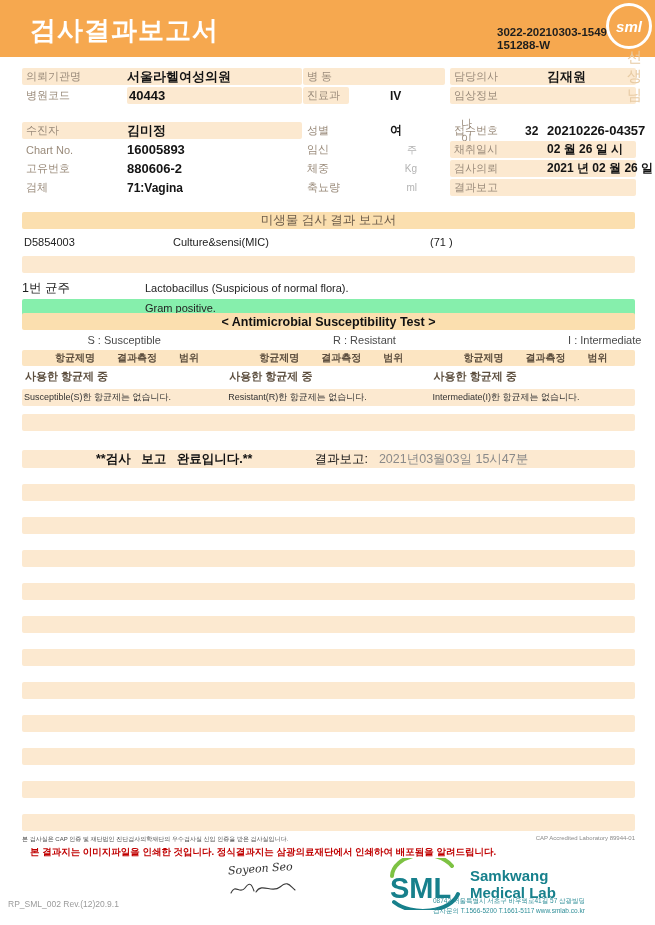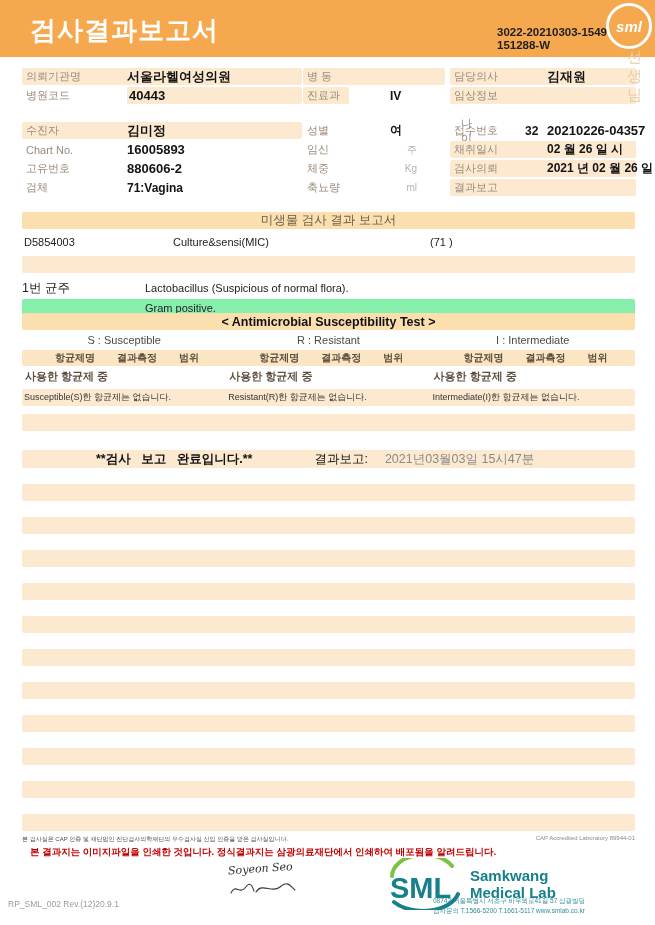--- a/index.html
+++ b/index.html
@@ -46,38 +46,38 @@
   .empty-peach { height:17px; background:#FCE9D0; border-radius:2px; margin-top:8px; }
   .strain-row { display:flex; align-items:center; height:16px; margin-top:7px; }
   .strain-lbl { width:123px; font-size:12.5px; color:#1e1e1e; }
   .strain-val, .gram-val { font-size:11px; color:#222; }
   .gram-row { height:17px; background:#86efac; border-radius:2px; display:flex; align-items:center;
               padding-left:123px; margin-top:3px; }
   
   .ast { position:absolute; left:22px; top:313px; width:613px; }
   .ast .sect-head { color:#111; font-weight:bold; }
   .third { width:204.3px; flex:none; }
-  .legend-row { display:flex; height:16px; margin-top:2px; font-size:11px; color:#4a4a4a; align-items:center; }
+  .legend-row { display:flex; height:16px; margin-top:2px; font-size:11px; color:#4a4a4a; align-items:center;gap:36px; }
   .legend-row .third { text-align:center; }
   .colhead-row { display:flex; height:16px; margin-top:2px; background:#FCE5C2; border-radius:2px;
                  font-size:10px; color:#5D4F3F; font-weight:bold; align-items:center; }
   .colhead-row .third { display:flex; padding-left:33px; }
   .colhead-row .ch { margin-right:22px; }
   .used-row { display:flex; height:15px; margin-top:3px; font-size:11px; color:#5D4F3F; font-weight:bold; align-items:center; }
   .used-row .third { padding-left:3px; }
   .res-row { display:flex; height:17px; background:#FCE9D0; border-radius:2px; margin-top:5px;
              font-size:9px; color:#333; align-items:center; }
   .res-row .third { padding-left:2px; }
   
   .blank-top { position:absolute; left:22px; top:414px; width:613px; height:17px; background:#FCE9D0; border-radius:2px; }
   .complete { position:absolute; left:22px; top:450px; width:613px; height:18px; background:#FCE9D0; border-radius:2px;
               display:flex; align-items:center; font-size:12.5px; color:#111; }
   .comp-msg { margin-left:74px; font-weight:bold; word-spacing:7px; }
   .comp-label { margin-left:62px; }
-  .comp-date { color:#8a8a8a; margin-left:17px; }
+  .comp-date { color:#8a8a8a; margin-left:11px; }
   .stripes { position:absolute; left:22px; top:484px; width:613px; }
   .stripe { height:17px; background:#FCE9D0; border-radius:2px; margin-bottom:16px; }
   
   .cap-line { position:absolute; left:22px; top:835px; width:613px; display:flex; justify-content:space-between;
               font-size:6px; color:#4a4a4a; }
   .cap-line .cap-right { color:#8a8a8a; }
   .red-note { position:absolute; left:30px; top:846px; width:610px; font-size:9.5px; font-weight:bold; color:#C00000; z-index:3; }
   .staff { position:absolute; left:30px; top:850px; font-size:11.5px; font-weight:bold; color:#111;
            line-height:15px; z-index:2; }
   .staff .indent { padding-left:47px; }

